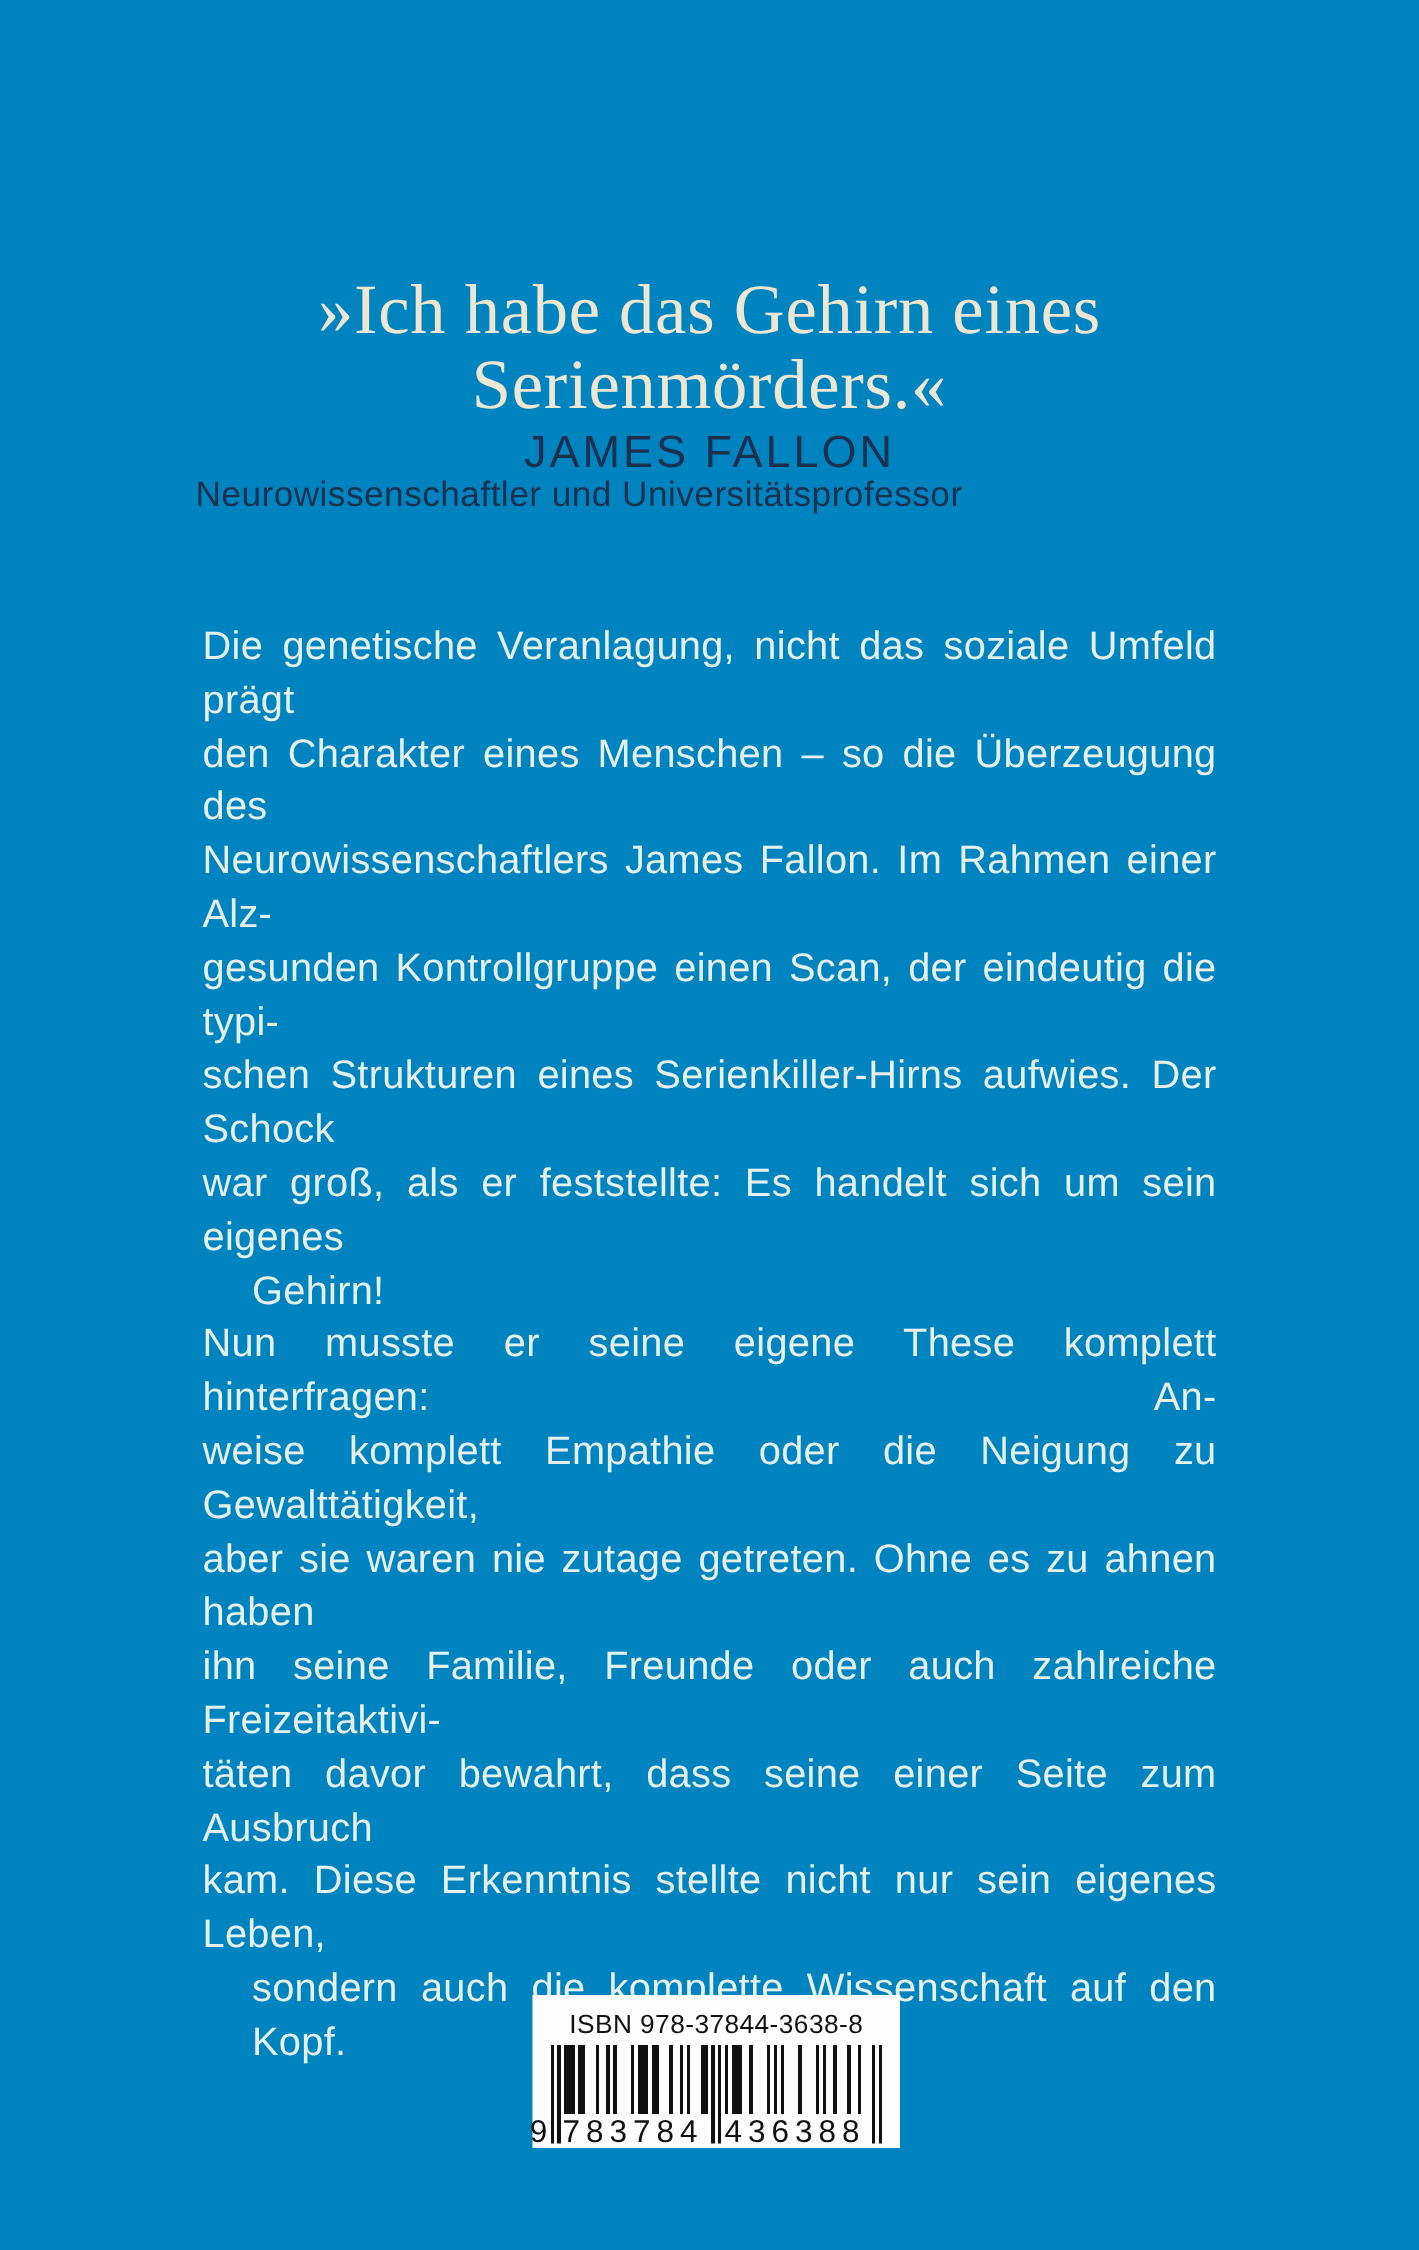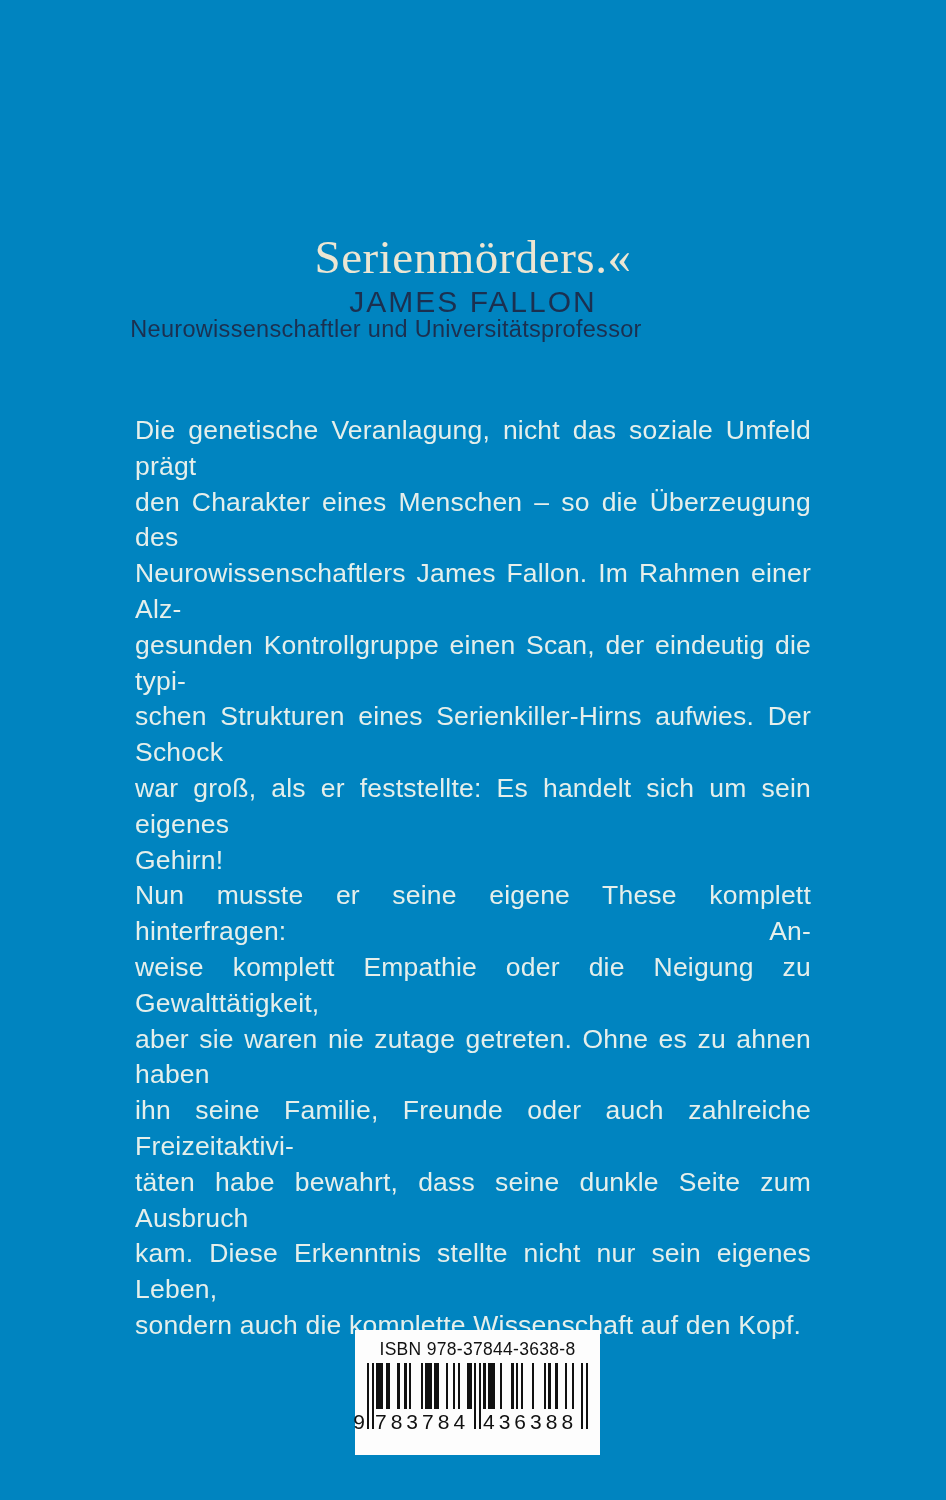--- a/index.html
+++ b/index.html
@@ -26,25 +26,25 @@
     font-size:23.5px; letter-spacing:0.3px; color:var(--navy);
   }
 
   
   .blurb{
     position:absolute; top:413px; left:135px; width:676px;
     font-size:26.5px; line-height:35.8px; color:var(--blurb);
     letter-spacing:0.2px;
   }
   .blurb .line{ text-align:justify; text-align-last:justify; }
-  .blurb .line.end{ text-align-last:left; }
+  .blurb .line.end{ text-align-last:left;margin-left:33px; }
 
   
   .isbn-box{
-    position:absolute; left:355px; top:1330px; width:245px; height:125px;
+    position:absolute; left:355px; top:1330px; width:245px; height:102px;
     background:var(--box);
   }
   .isbn-label{
     position:absolute; top:9px; left:0; width:100%; text-align:center;
     font-size:17.5px; color:var(--ink); letter-spacing:0.3px;
   }
   #barcode{ position:absolute; left:12px; top:33px; width:221px; height:66px; }
   .bc-digits span{
     position:absolute; top:80px; font-size:21px; color:var(--ink);
     font-family:"Liberation Sans", sans-serif;
@@ -52,40 +52,40 @@
   .bc-lead { left:-2px;  width:12px; text-align:center; }
   .bc-left { left:20px;  width:94px; text-align:center; letter-spacing:4px; }
   .bc-right{ left:128px; width:94px; text-align:center; letter-spacing:4px; }
 </style>
 </head>
 <body>
 
 <div class="cover">
 
   <div class="quote">
-    <br>
+    <span>»Ich habe das Gehirn eines</span><br>
     <span>Serienmörders.«</span>
   </div>
 
   <div class="author-name">JAMES FALLON</div>
   <div class="author-title">Neurowissenschaftler und Universitätsprofessor</div>
 
   <div class="blurb">
     <div class="line">Die genetische Veranlagung, nicht das soziale Umfeld prägt</div>
     <div class="line">den Charakter eines Menschen – so die Überzeugung des</div>
     <div class="line">Neurowissenschaftlers James Fallon. Im Rahmen einer Alz-</div>
     <div class="line">gesunden Kontrollgruppe einen Scan, der eindeutig die typi-</div>
     <div class="line">schen Strukturen eines Serienkiller-Hirns aufwies. Der Schock</div>
     <div class="line">war groß, als er feststellte: Es handelt sich um sein eigenes</div>
     <div class="line end">Gehirn!</div>
     <div class="line">Nun musste er seine eigene These komplett hinterfragen: An-</div>
     <div class="line">weise komplett Empathie oder die Neigung zu Gewalttätigkeit,</div>
     <div class="line">aber sie waren nie zutage getreten. Ohne es zu ahnen haben</div>
     <div class="line">ihn seine Familie, Freunde oder auch zahlreiche Freizeitaktivi-</div>
-    <div class="line">täten habe bewahrt, dass seine dunkle Seite zum Ausbruch</div>
+    <div class="line">täten davor bewahrt, dass seine einer Seite zum Ausbruch</div>
     <div class="line">kam. Diese Erkenntnis stellte nicht nur sein eigenes Leben,</div>
     <div class="line end">sondern auch die komplette Wissenschaft auf den Kopf.</div>
   </div>
 
   <div class="isbn-box">
     <div class="isbn-label">ISBN 978-37844-3638-8</div>
     <svg id="barcode" viewBox="0 0 95 66" preserveAspectRatio="none" shape-rendering="crispEdges">
         <rect x="0" y="0" width="1" height="66" fill="#111111"></rect>
         <rect x="2" y="0" width="1" height="66" fill="#111111"></rect>
         <rect x="4" y="0" width="1" height="46" fill="#111111"></rect>

